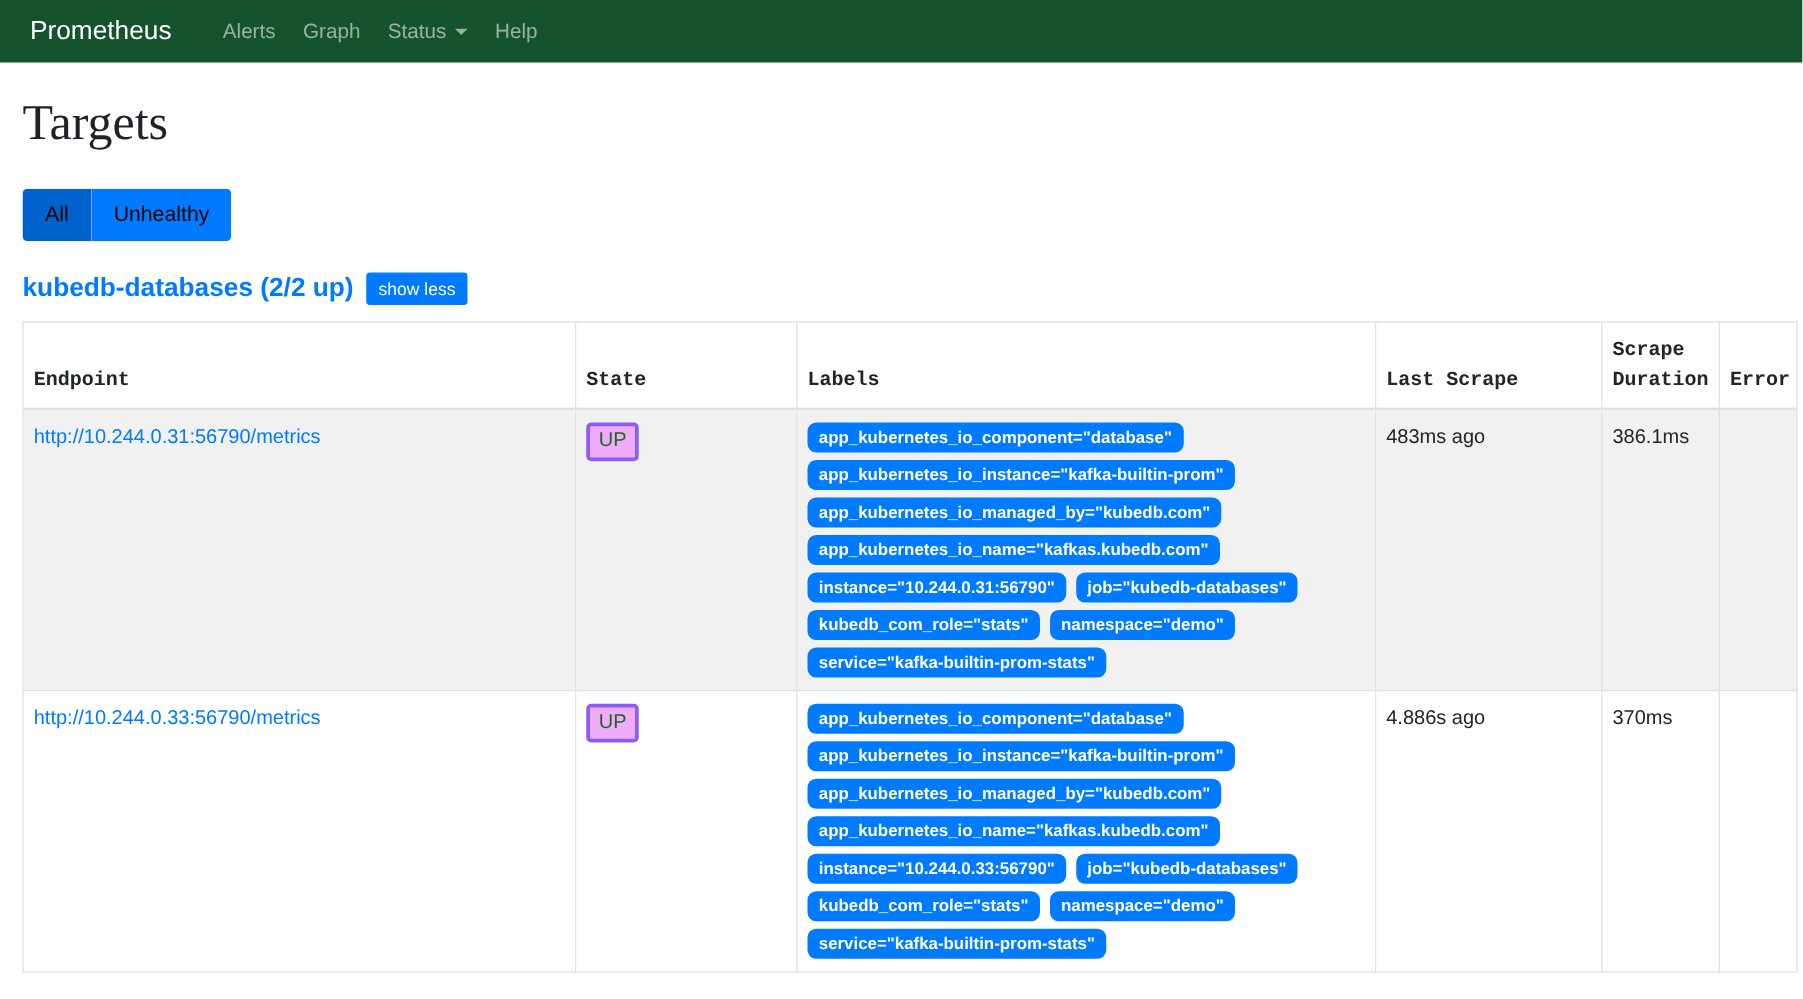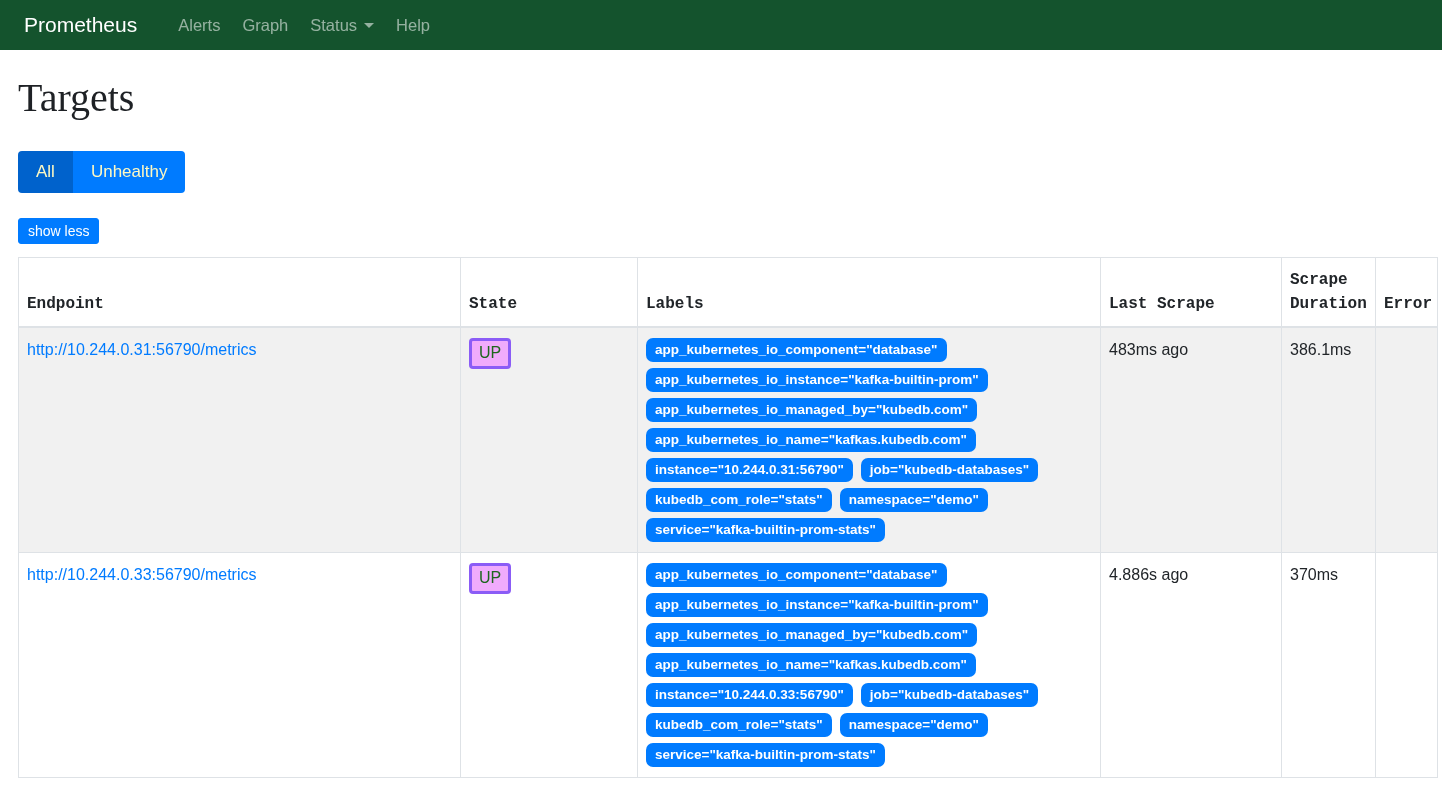--- a/index.html
+++ b/index.html
@@ -54,21 +54,21 @@
     color: #1e2125;
     margin: 24px 0 30px 0;
     letter-spacing: 0;
     font-family: Liberation Serif, serif;
   }
 
   .filter-group { margin-bottom: 25px; }
   .filter-group button {
     font-family: inherit;
     font-size: 17px;
-    color: #fef9c3;
+    color: #000000;
     border: 1px solid transparent;
     padding: 10px 17px;
     cursor: pointer;
   }
   .btn-all {
     background: #0062cc;
     border-color: #005cbf;
     border-radius: 4px 0 0 4px;
   }
   .btn-unhealthy {
@@ -181,20 +181,21 @@
 </nav>
 
 <main class="content">
   <h1 class="page-title">Targets</h1>
 
   <div class="filter-group">
     <button class="btn-all">All</button><button class="btn-unhealthy">Unhealthy</button>
   </div>
 
   <div class="pool-header">
+    <a class="pool-title">kubedb-databases (2/2 up)</a>
     <button class="btn-show-less">show less</button>
   </div>
 
   <table class="targets">
     <colgroup>
       <col class="col-endpoint">
         <col class="col-state">
         <col class="col-labels">
       <col class="col-scrape">
         <col class="col-duration">

